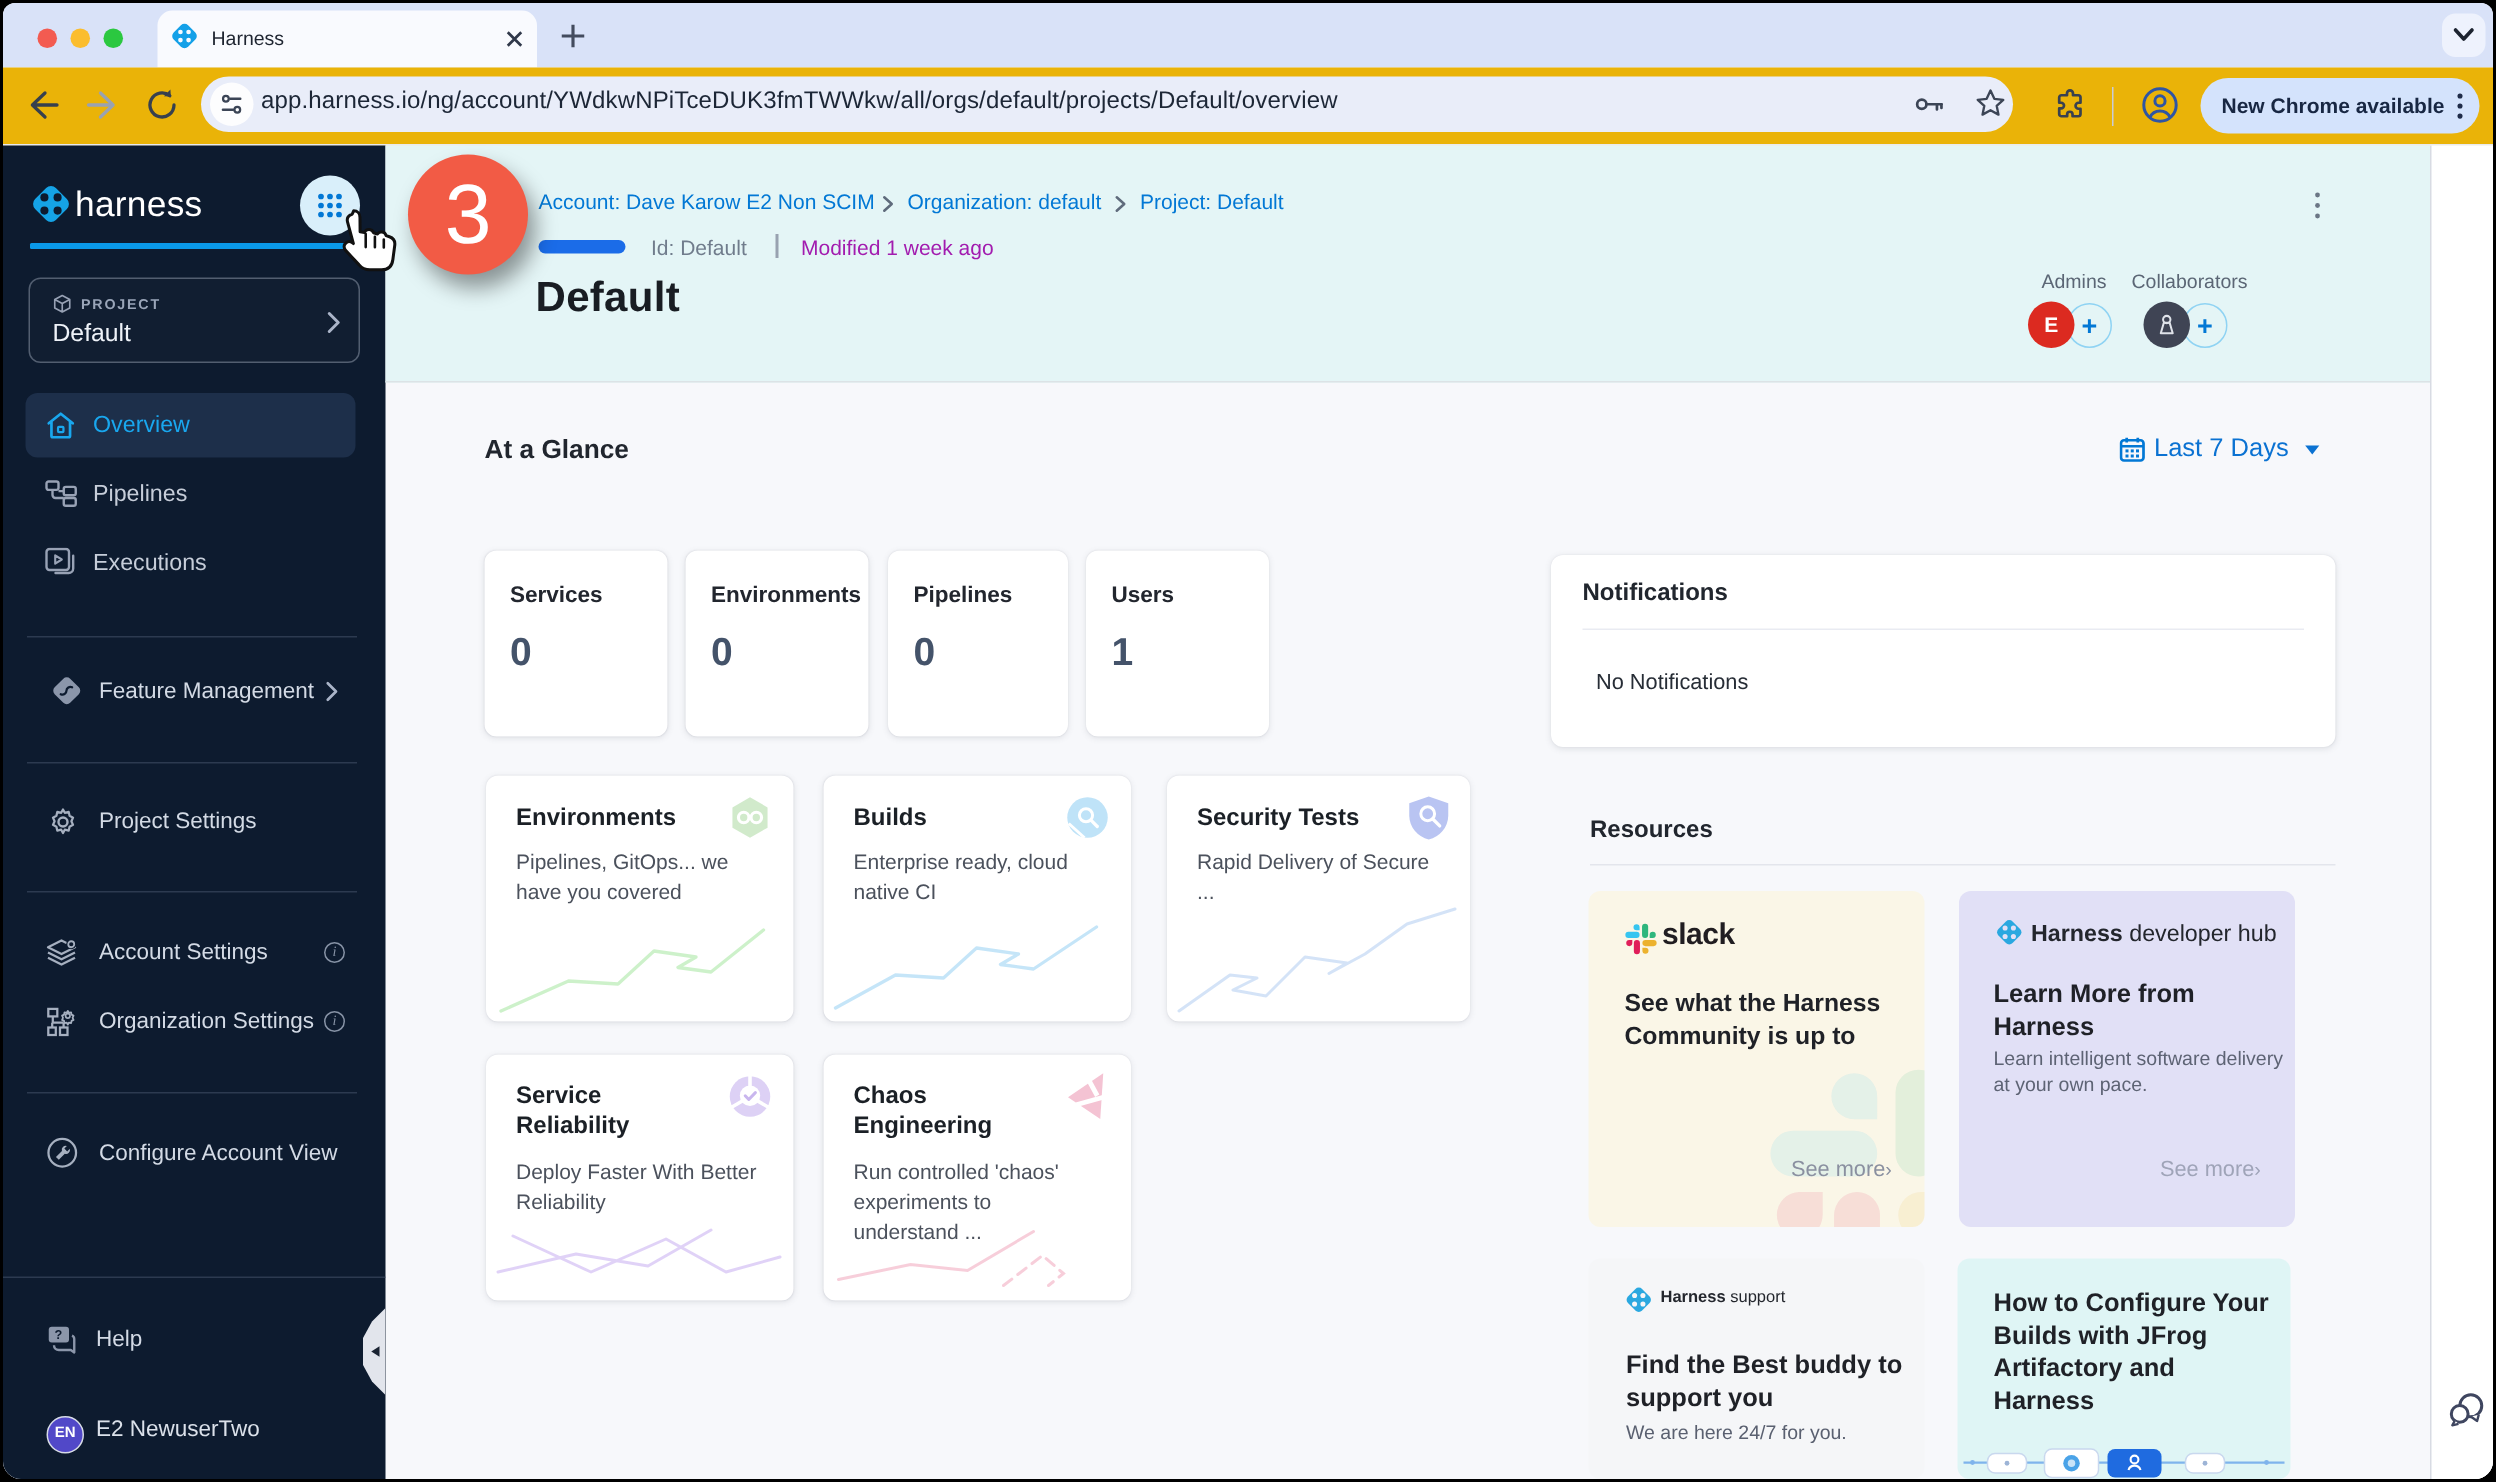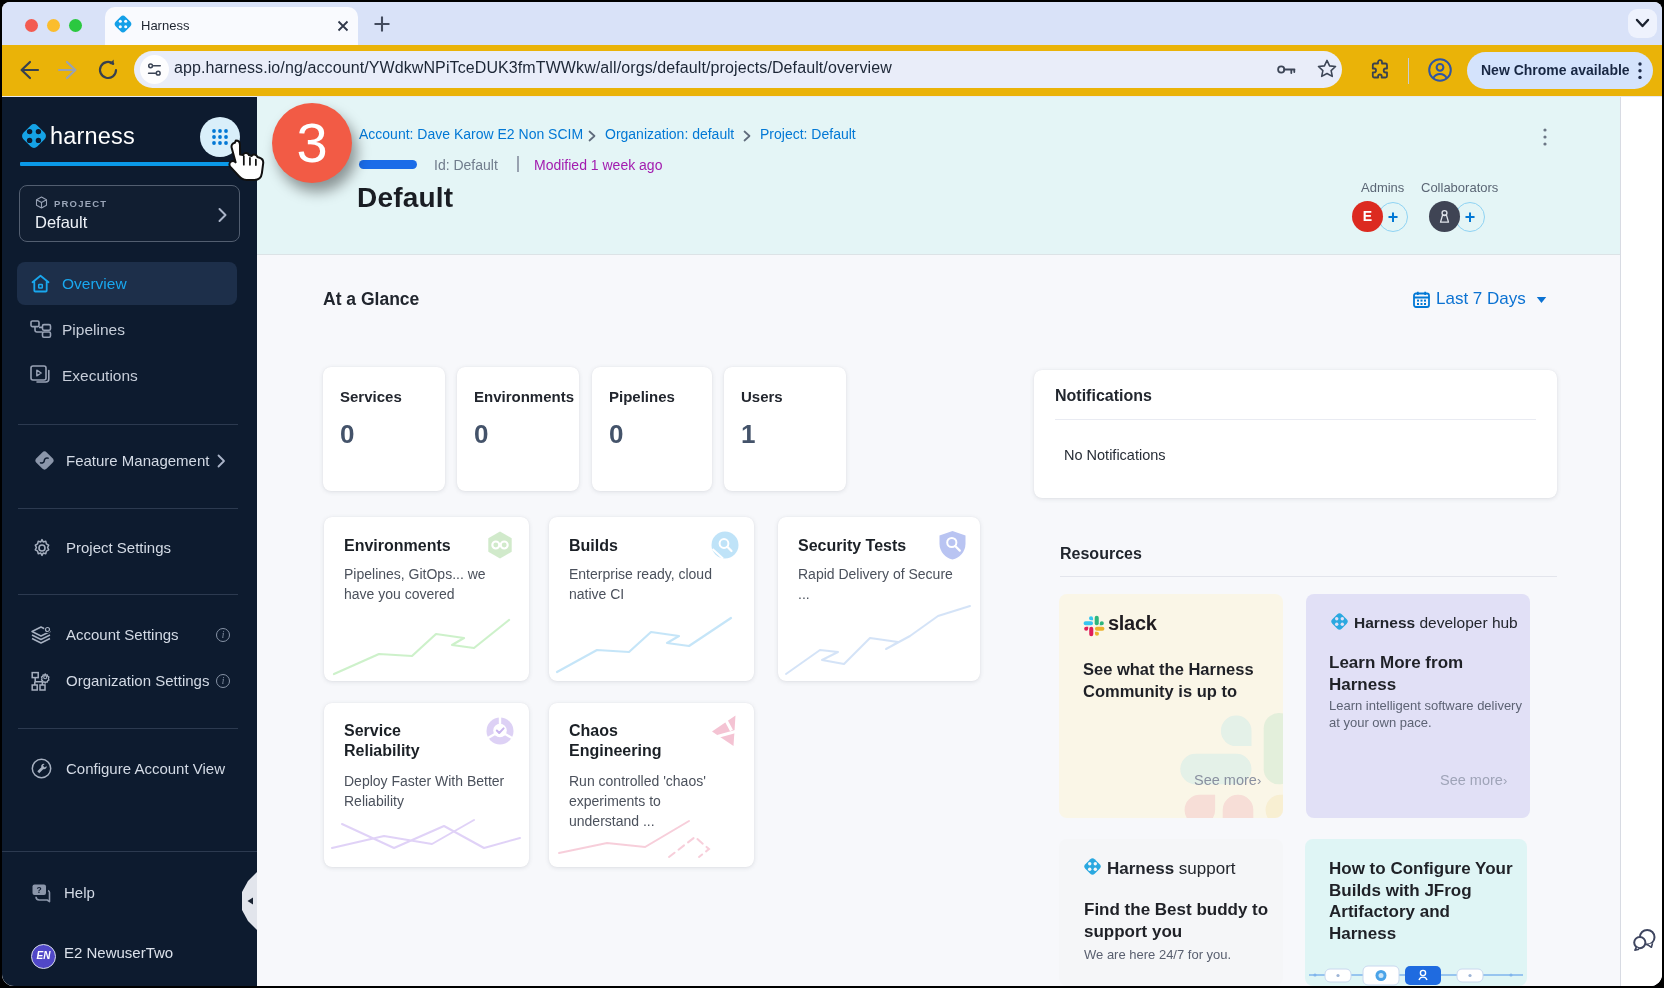--- a/index.html
+++ b/index.html
@@ -233,21 +233,21 @@
       <div class="abs" style="left:64px;top:663px;font-size:15px;color:#d3dae5;">Configure Account View</div>
       <div class="abs" style="left:0;top:754px;width:255px;height:1px;background:#2c3a50;"></div>
 
       <svg class="abs" style="left:29px;top:786px;" width="22" height="20" viewBox="0 0 22 20">
         <rect x="1.5" y="1.5" width="13.5" height="10.5" rx="2" fill="#8b96aa"></rect>
         <text x="8" y="9.8" font-size="8.5" font-weight="bold" fill="#0d1b2f" text-anchor="middle">?</text>
         <path d="M5 13.8 a3.2 3.2 0 0 0 3.2 3.2 h8 l2.3 1.6 v-9 a2.4 2.4 0 0 0 -1.5 -2.2" fill="none" stroke="#8b96aa" stroke-width="1.6" stroke-linejoin="round"></path>
       </svg>
       <div class="abs" style="left:62px;top:787px;font-size:15px;color:#d3dae5;">Help</div>
 
-      <div class="abs" style="left:29px;top:847px;width:25px;height:25px;border-radius:50%;background:#5148c8;border:1.5px solid #d6dbe6;font-style:italic;">
+      <div class="abs" style="left:29px;top:847px;width:25px;height:25px;border-radius:50%;background:#5148c8;border:1.5px solid #d6dbe6;">
         <div style="font-size:10px;font-weight:bold;color:#fff;text-align:center;line-height:22px;">EN</div>
       </div>
       <div class="abs" style="left:62px;top:847px;font-size:15px;color:#dbe1ea;">E2 NewuserTwo</div>
 
       <svg class="abs" style="left:240px;top:775px;" width="15" height="58" viewBox="0 0 15 58">
         <path d="M15 0 L15 58 L6 49 L0 38 L0 20 L6 9 Z" fill="#e2e5ec"></path>
         <path d="M11 25.5 L5.5 29 L11 32.5 Z" fill="#1a2332"></path>
       </svg>
     </div>
     <div id="main">
@@ -452,21 +452,21 @@
           <div class="seemore" style="left:134px;top:178px;color:#9fa4b8;">See more<span style="font-size:13px;">›</span></div>
         </div>
         <div class="res-card" style="left:802px;top:742px;width:224px;height:147px;background:#f5f6f8;">
           <svg class="abs" style="left:24px;top:18px;" width="19" height="19" viewBox="0 0 28 28">
             <rect x="4.2" y="4.2" width="19.6" height="19.6" rx="4.6" fill="#2aa8e0" transform="rotate(45 14 14)"></rect>
             <circle cx="9.9" cy="9.9" r="2.5" fill="#f5f6f8"></circle>
               <circle cx="18.1" cy="9.9" r="2.5" fill="#f5f6f8"></circle>
             <circle cx="9.9" cy="18.1" r="2.5" fill="#f5f6f8"></circle>
               <circle cx="18.1" cy="18.1" r="2.5" fill="#f5f6f8"></circle>
           </svg>
-          <div class="abs" style="left:48px;top:20px;font-size:17px;color:#23262d;"><b>Harness</b> support</div>
+          <div class="abs" style="left:48px;top:20px;font-size:11px;color:#23262d;"><b>Harness</b> support</div>
           <div class="abs" style="left:25px;top:60px;width:190px;font-size:17px;font-weight:bold;color:#1f2127;line-height:21.5px;">Find the Best buddy to support you</div>
           <div class="abs" style="left:25px;top:108px;font-size:13px;color:#5a6070;">We are here 24/7 for you.</div>
         </div>
         <div class="res-card" style="left:1048px;top:742px;width:222px;height:147px;background:#dff5f5;">
           <div class="abs" style="left:24px;top:19px;width:205px;font-size:17px;font-weight:bold;color:#1f2127;line-height:21.5px;">How to Configure Your<br>Builds with JFrog<br>Artifactory and<br>Harness</div>
           <svg class="abs" style="left:0px;top:125px;" width="222" height="22" viewBox="0 0 222 22">
             <path d="M4 11 H218" stroke="#7fb4ec" stroke-width="1.5"></path>
             <circle cx="10" cy="11" r="1.6" fill="#7fb4ec"></circle>
               <circle cx="206" cy="11" r="1.6" fill="#7fb4ec"></circle>
             <rect x="20" y="5" width="26" height="13" rx="5" fill="#fff" stroke="#c9d8ee" stroke-width="1"></rect>

